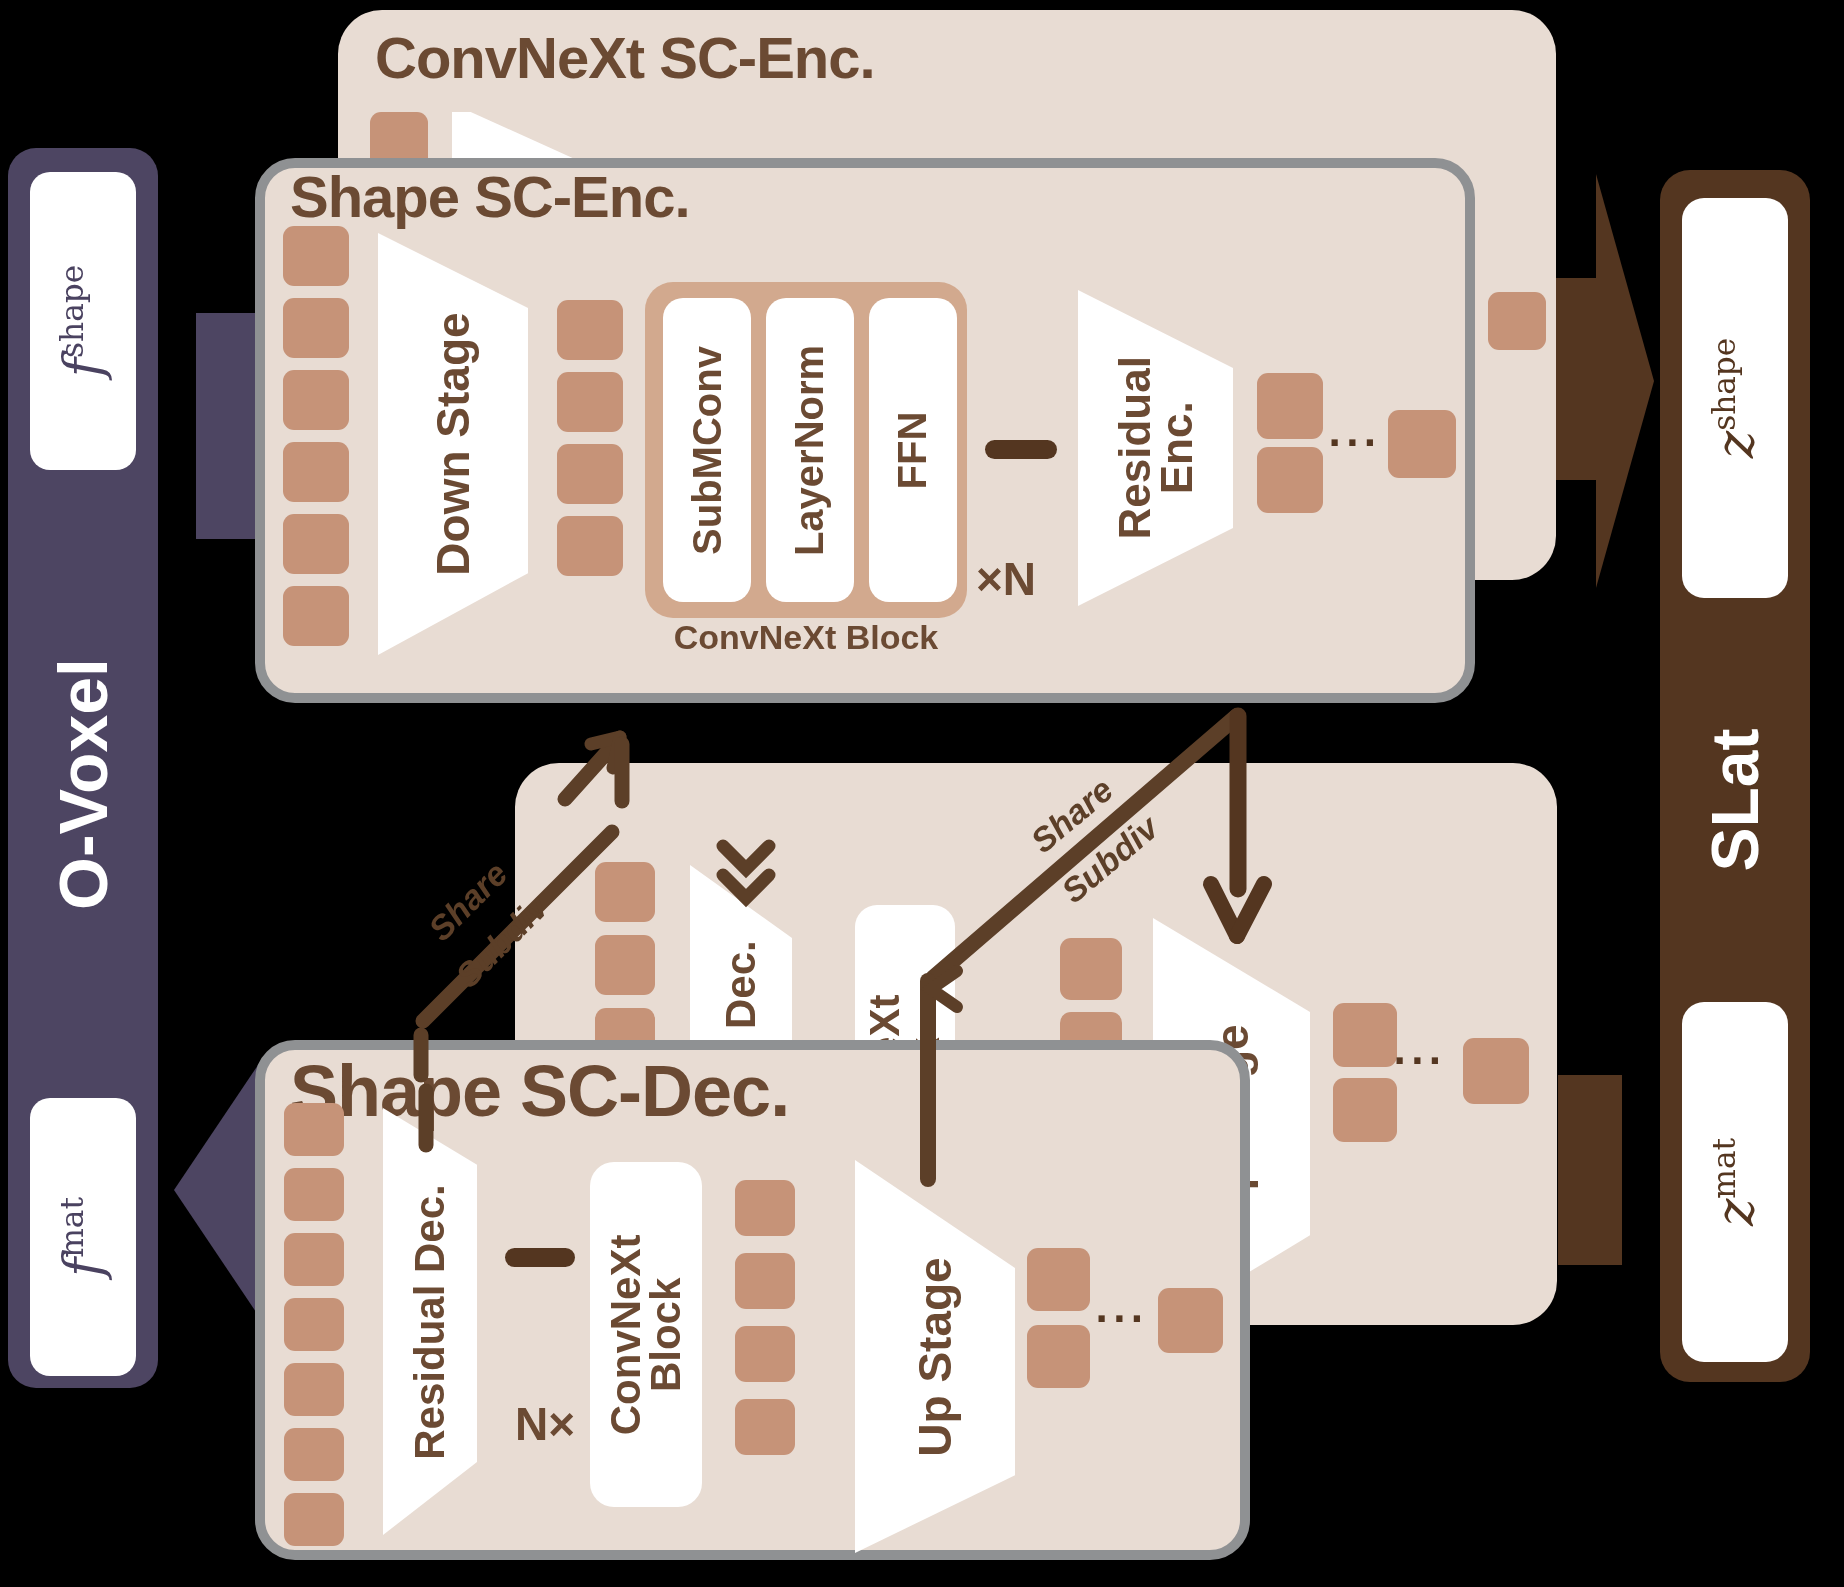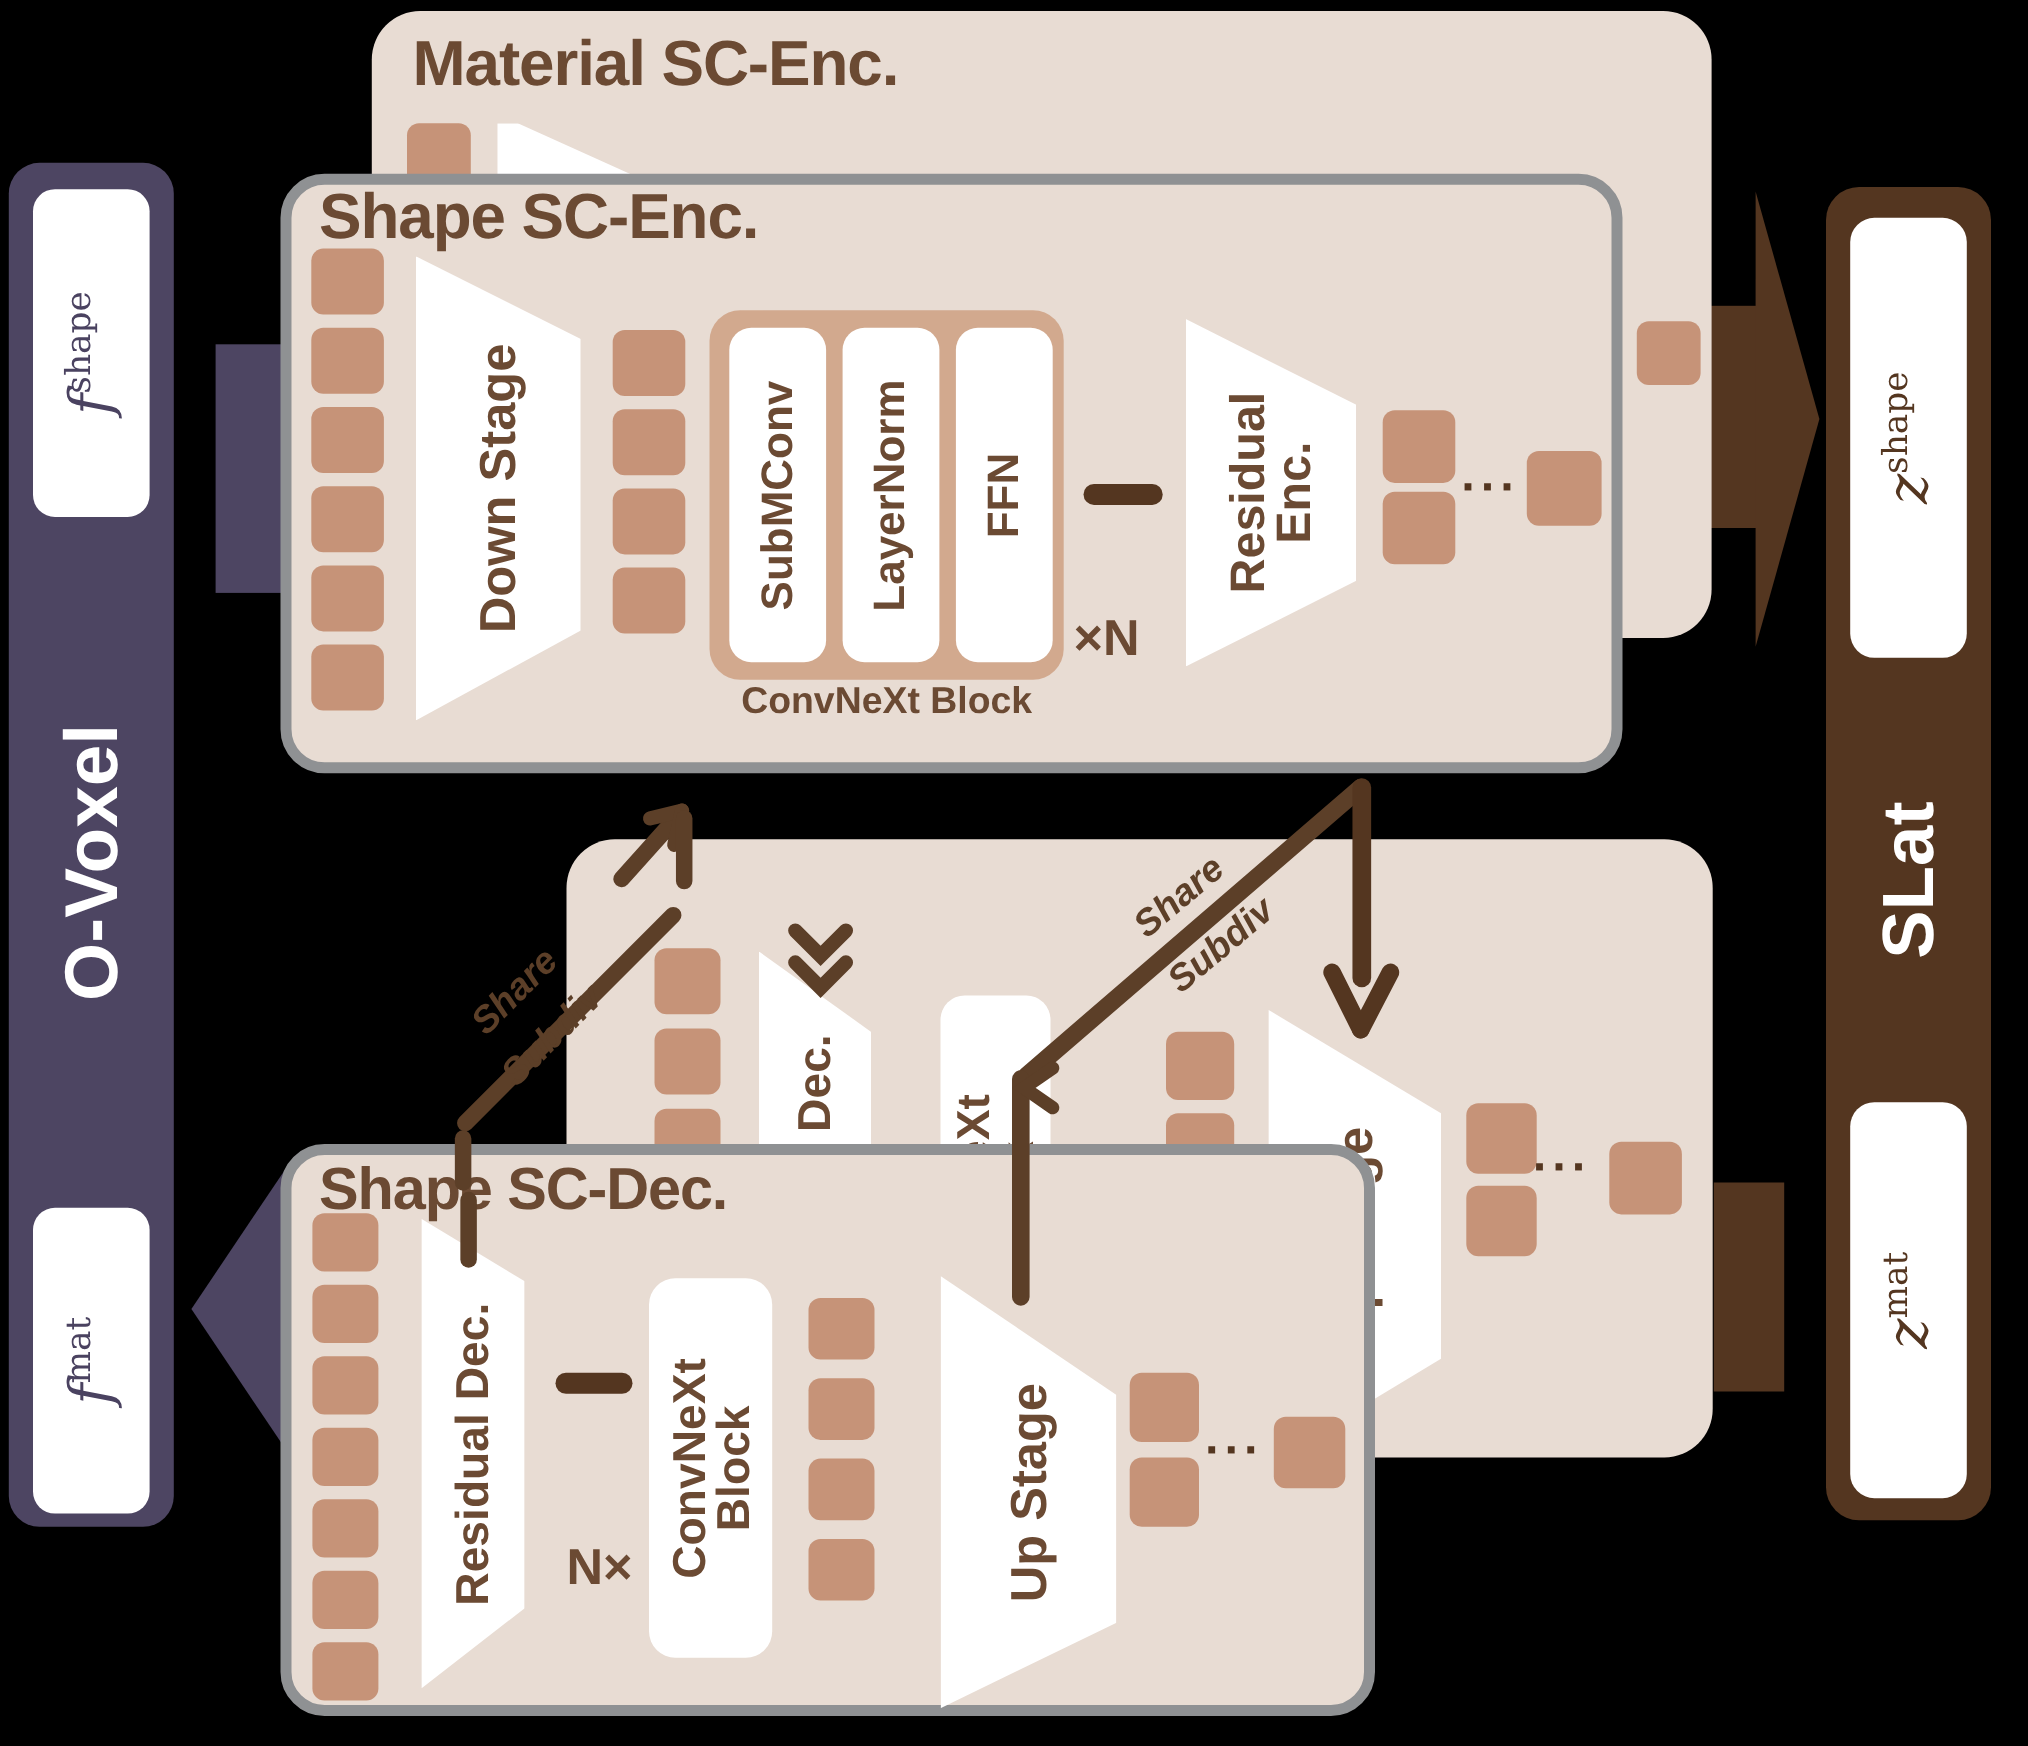--- a/index.html
+++ b/index.html
@@ -37,21 +37,21 @@
     <rect x="252" y="1127" width="82" height="127" fill="#4d4562"></rect>
     <polygon points="174,1190 260,1062 260,1318" fill="#4d4562"></polygon>
 
     <rect x="1538" y="278" width="60" height="202" fill="#543620"></rect>
     <polygon points="1596,174 1596,588 1654,381" fill="#543620"></polygon>
 
     <rect x="1558" y="1075" width="64" height="190" fill="#543620"></rect>
   </svg>
 
   <div class="panel" style="left:338px;top:10px;width:1218px;height:570px;"></div>
-  <div class="title" style="left:375px;top:24px;font-size:58px;">Material SC-Enc.</div>
+  <div class="title" style="left:375px;top:24px;font-size:58px;">ConvNeXt SC-Enc.</div>
   <div class="vox" style="left:370px;top:112px;width:58px;height:58px;"></div>
   <div class="trap" style="left:452px;top:112px;width:125px;height:48px;clip-path:polygon(0 0,15% 0,100% 100%,0 100%);"></div>
   <div class="vox" style="left:1488px;top:292px;width:58px;height:58px;"></div>
 
   <div class="panel bordered" style="left:255px;top:158px;width:1220px;height:545px;"></div>
   <div class="title" style="left:290px;top:163px;font-size:58px;">Shape SC-Enc.</div>
 
   <div class="vox" style="left:283px;top:226px;width:66px;height:60px;"></div>
   <div class="vox" style="left:283px;top:298px;width:66px;height:60px;"></div>
   <div class="vox" style="left:283px;top:370px;width:66px;height:60px;"></div>
@@ -134,21 +134,21 @@
   <div class="trap" style="left:1153px;top:918px;width:157px;height:412px;clip-path:polygon(0 0,100% 22.8%,100% 77%,0 100%);"></div>
   <div class="rotbox" style="left:1153px;top:918px;width:157px;height:412px;">
     <span class="rot" style="font-size:46px;">Up Stage</span>
   </div>
   <div class="vox" style="left:1333px;top:1003px;width:64px;height:64px;"></div>
   <div class="vox" style="left:1333px;top:1078px;width:64px;height:64px;"></div>
   <div class="dots" style="left:1380px;top:1036px;width:80px;font-size:44px;">···</div>
   <div class="vox" style="left:1463px;top:1038px;width:66px;height:66px;"></div>
 
   <div class="panel bordered" style="left:255px;top:1040px;width:995px;height:520px;"></div>
-  <div class="title" style="left:290px;top:1050px;font-size:54px;">Shape SC-Dec.</div>
+  <div class="title" style="left:290px;top:1050px;font-size:72px;">Shape SC-Dec.</div>
   <div class="vox" style="left:284px;top:1103px;width:60px;height:53px;"></div>
   <div class="vox" style="left:284px;top:1168px;width:60px;height:53px;"></div>
   <div class="vox" style="left:284px;top:1233px;width:60px;height:53px;"></div>
   <div class="vox" style="left:284px;top:1298px;width:60px;height:53px;"></div>
   <div class="vox" style="left:284px;top:1363px;width:60px;height:53px;"></div>
   <div class="vox" style="left:284px;top:1428px;width:60px;height:53px;"></div>
   <div class="vox" style="left:284px;top:1493px;width:60px;height:53px;"></div>
   <div class="trap" style="left:383px;top:1108px;width:94px;height:427px;clip-path:polygon(0 0,100% 13.3%,100% 82.9%,0 100%);"></div>
   <div class="rotbox" style="left:383px;top:1108px;width:94px;height:427px;">
     <span class="rot" style="font-size:42px;">Residual Dec.</span>

